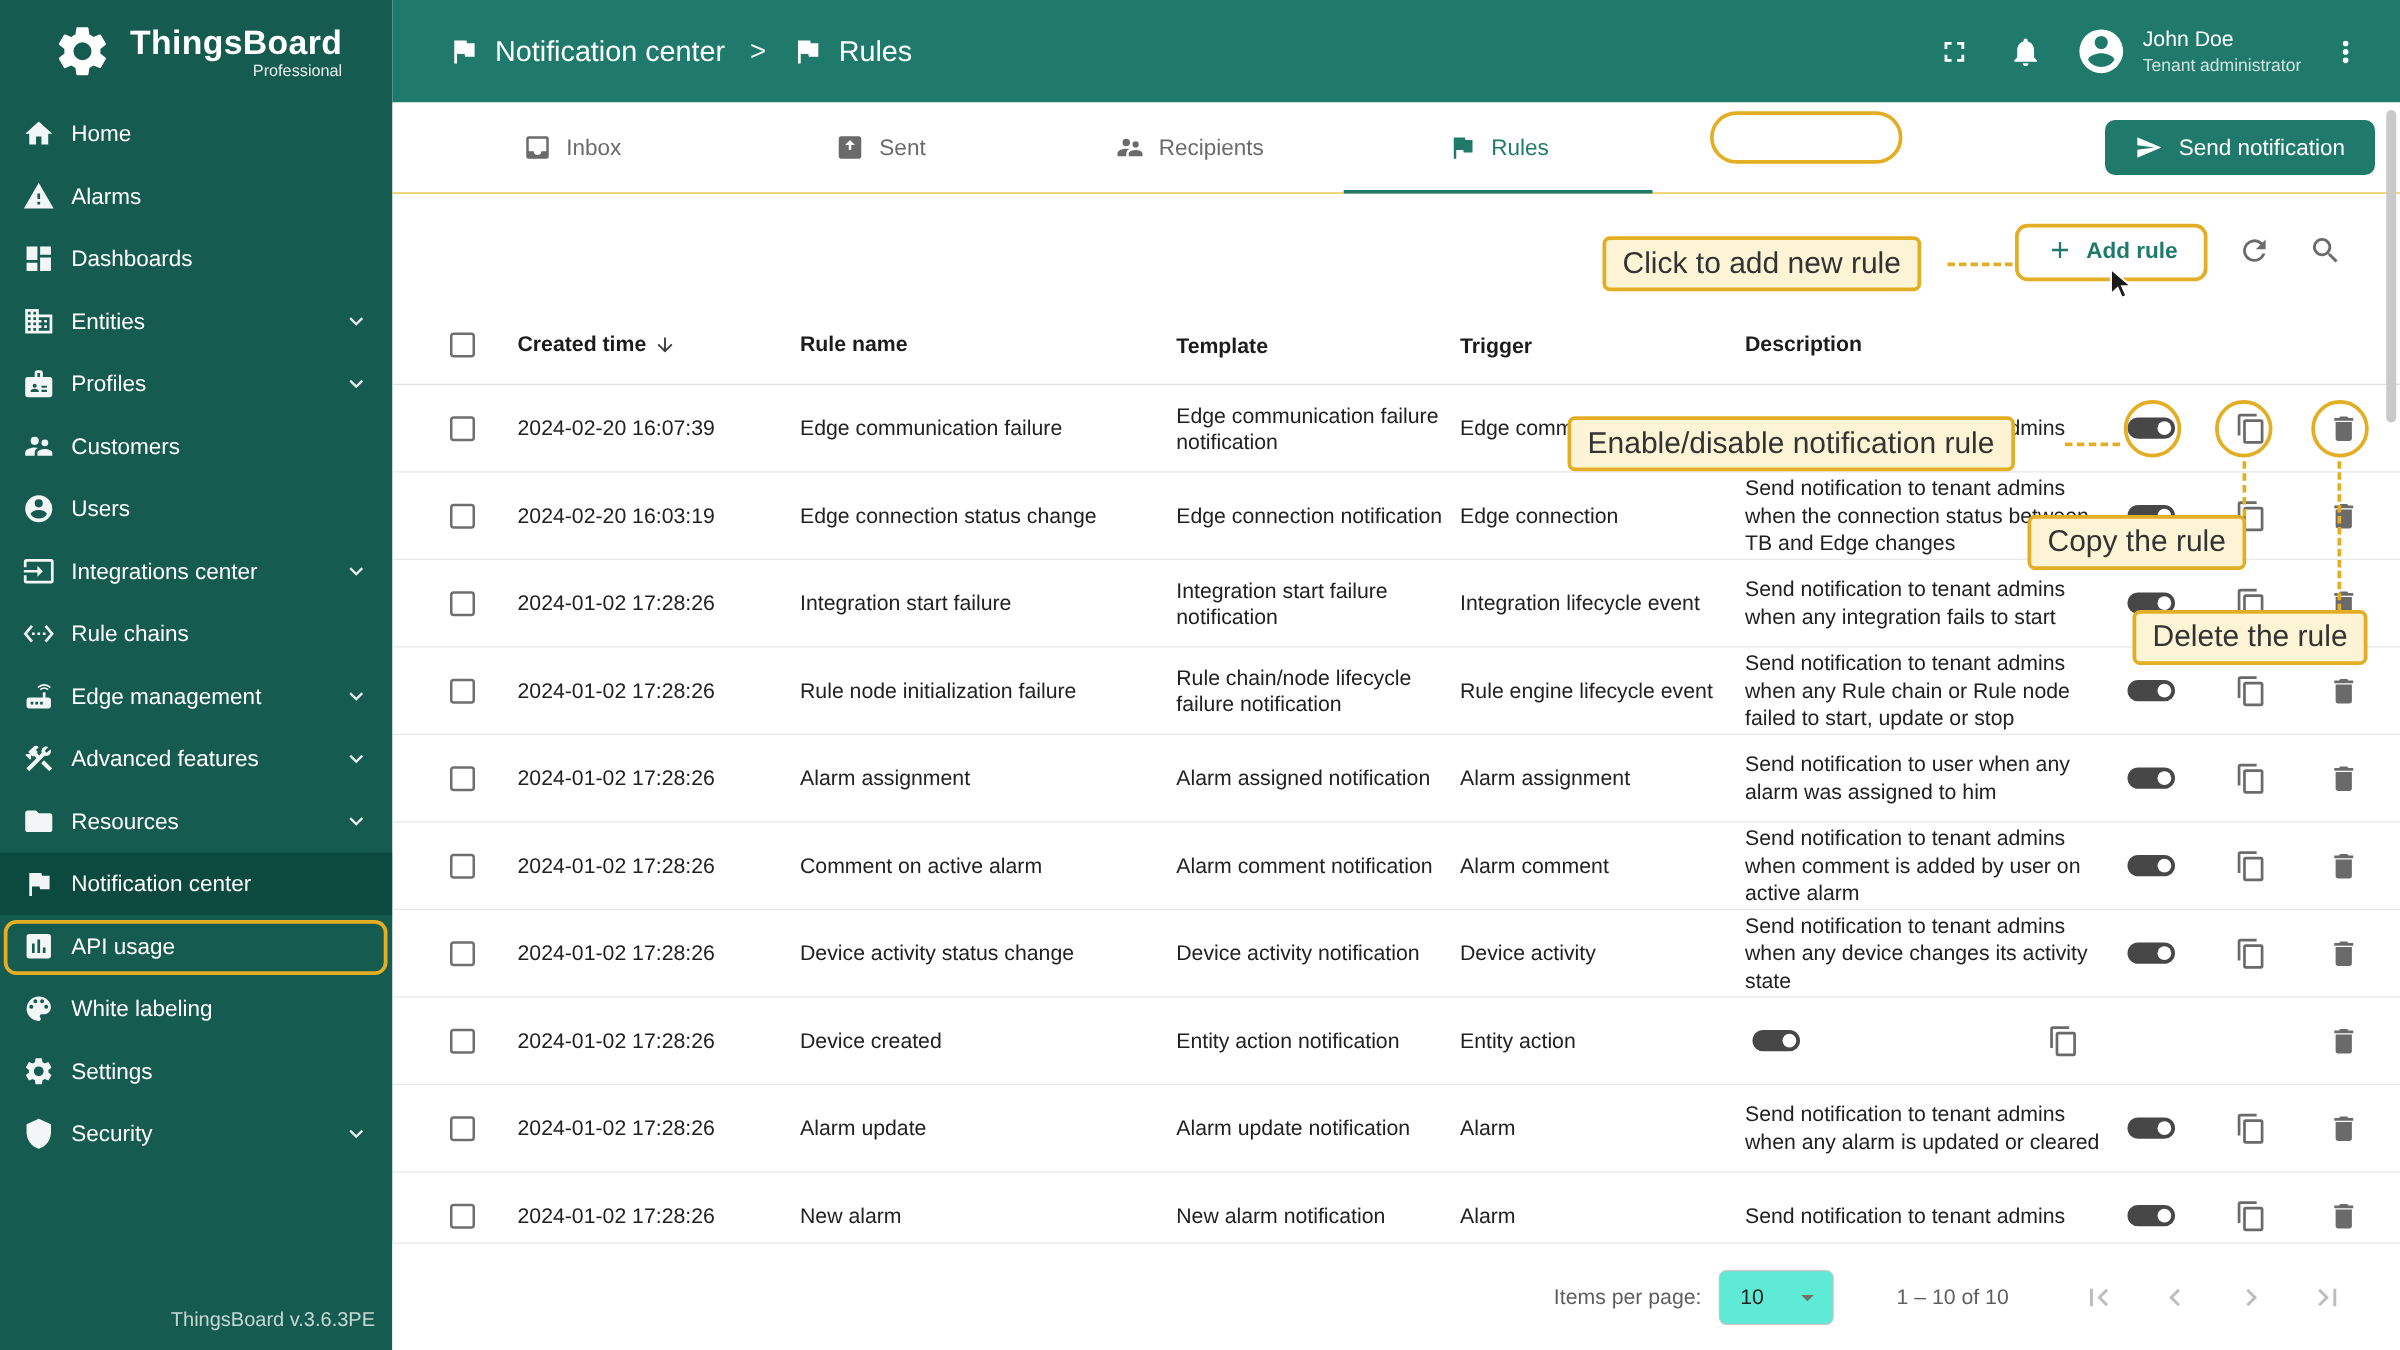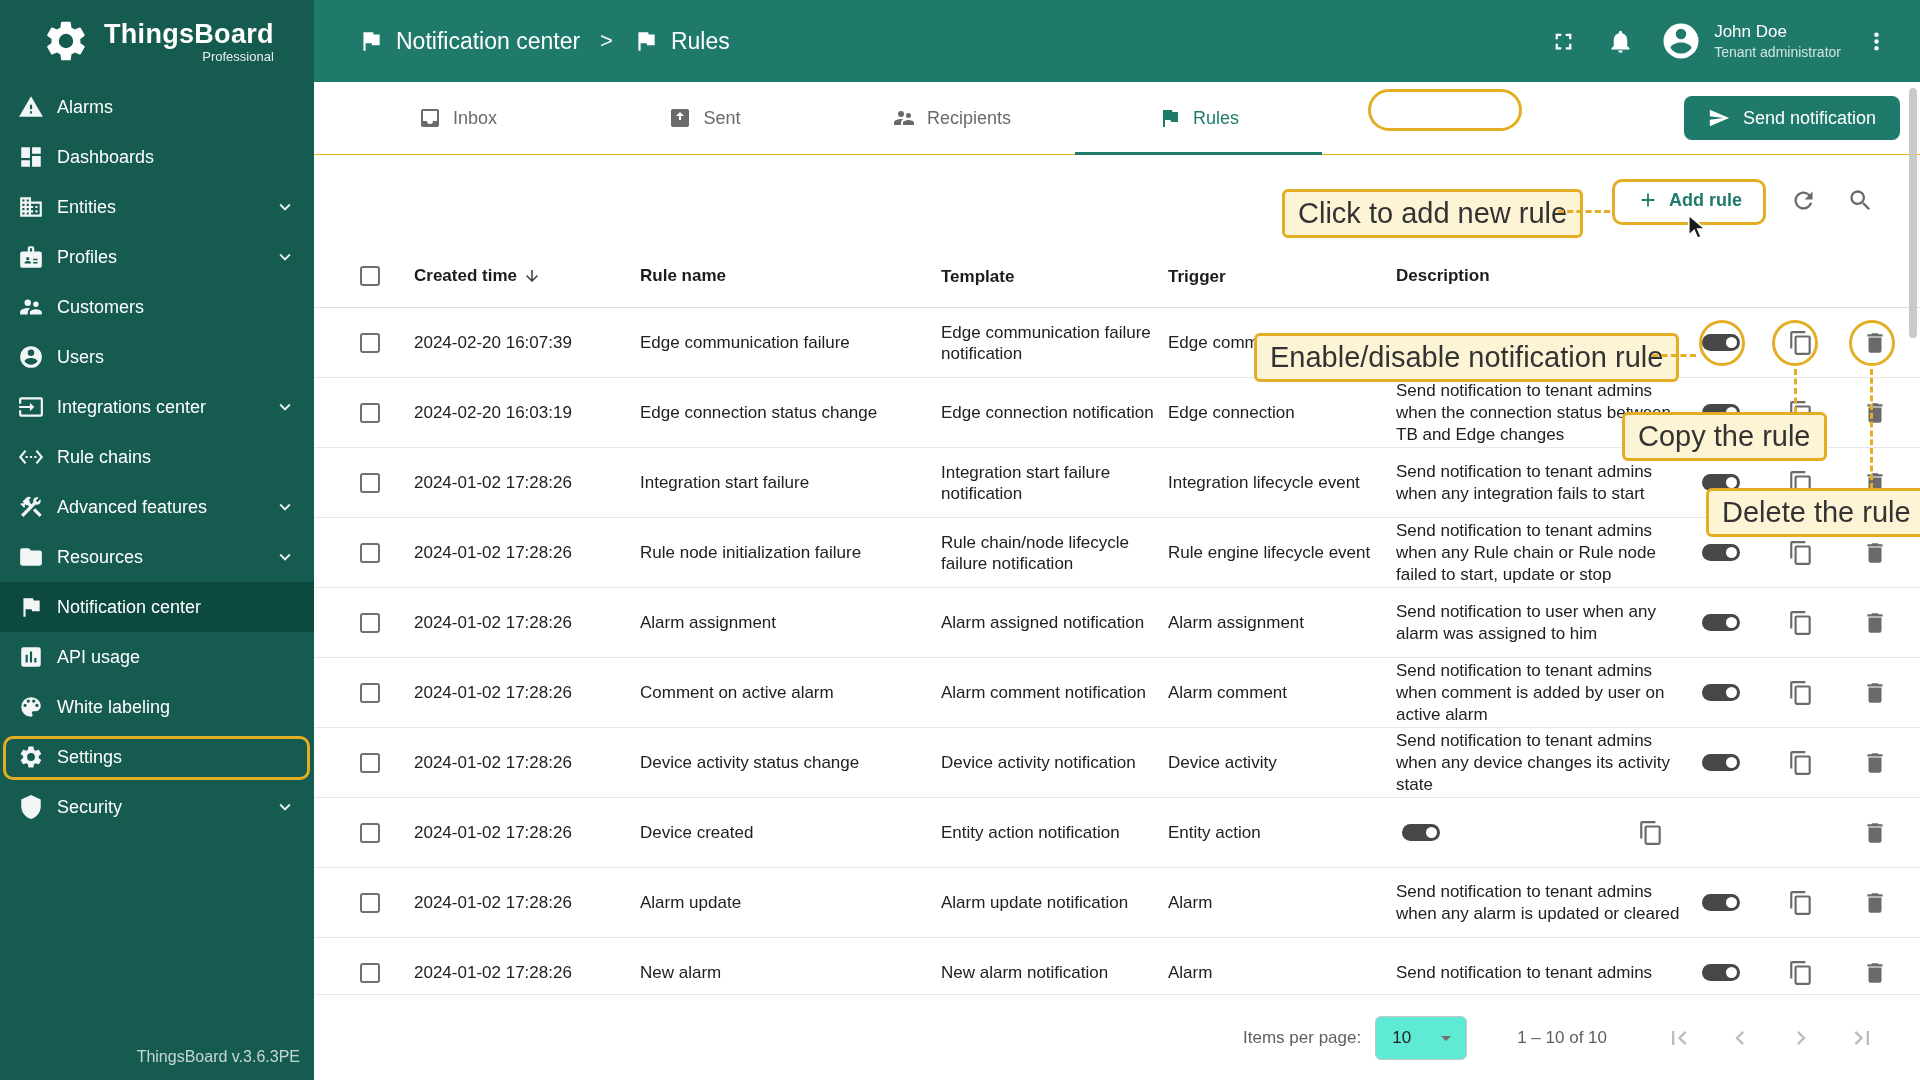--- a/index.html
+++ b/index.html
@@ -78,21 +78,21 @@
   .paginator { height: 86px; flex: none; border-top: 1px solid #e8e8e8; display: flex; align-items: center; justify-content: flex-end; padding-right: 44px; font-size: 17px; color: #5f5f5f; background: #fff; }
   .pp-label { margin-right: 14px; }
   .pp-select { width: 92px; height: 44px; border: 1px solid #c6c6c6; border-radius: 6px; display: flex; align-items: center; justify-content: space-between; padding: 0 8px 0 16px; color: #212121; cursor: pointer; margin-right: 50px; background: #5eead4; }
   .pp-select .ic { width: 24px; height: 24px; color: #6f6f6f; }
   .pp-range { margin-right: 58px; }
   .pg-group { display: flex; align-items: center; gap: 33px; }
   .pg-btn { width: 28px; height: 28px; color: #bdbdbd; cursor: pointer; }
 
   
   .annot { position: absolute; z-index: 40; pointer-events: none; }
-  .callout { background: #FCF4D5; border: 3px solid #E4AE24; border-radius: 6px; padding: 5px 13px; font-size: 29px; color: #333; white-space: nowrap; }
+  .callout { background: #FCF4D5; border: 3px solid #E4AE24; border-radius: 6px; padding: 5px 13px; font-size: 24px; color: #333; white-space: nowrap; }
   .out-rect { border: 3px solid #E4AE24; border-radius: 10px; }
   .out-pill { border: 3px solid #E4AE24; border-radius: 22px; }
   .out-circle { border: 3px solid #E4AE24; border-radius: 50%; width: 46px; height: 46px; }
   .dash-h { border-top: 3px dashed #E4AE24; height: 0; }
   .dash-v { border-left: 3px dashed #E4AE24; width: 0; }
   .scroll-thumb { background: #c9c9c9; border-radius: 5px; }
 </style>
 </head>
 <body>
 
@@ -107,20 +107,28 @@
         </span>
       <span class="brand-col">
         <span class="brand">ThingsBoard</span>
         <span class="brand-sub">Professional</span>
       </span>
     </div>
     <nav class="nav">
       <div class="nav-item">
           <span class="ic nav-ic">
             <svg viewBox="0 0 24 24">
+              <path d="M10 20v-6h4v6h5v-8h3L12 3 2 12h3v8z"></path>
+            </svg>
+          </span>
+          <span class="nav-label">Home</span>
+        </div>
+      <div class="nav-item">
+          <span class="ic nav-ic">
+            <svg viewBox="0 0 24 24">
               <path d="M1 21h22L12 2 1 21zm12-3h-2v-2h2v2zm0-4h-2v-4h2v4z"></path>
             </svg>
           </span>
           <span class="nav-label">Alarms</span>
         </div>
       <div class="nav-item">
           <span class="ic nav-ic">
             <svg viewBox="0 0 24 24">
               <path d="M3 13h8V3H3v10zm0 8h8v-6H3v6zm10 0h8V11h-8v10zm0-18v6h8V3h-8z"></path>
             </svg>
@@ -182,20 +190,33 @@
             </svg>
           </span>
         </div>
       <div class="nav-item">
           <span class="ic nav-ic">
             <svg viewBox="0 0 24 24">
               <path d="M7.77 6.76 6.23 5.48.82 12l5.41 6.52 1.54-1.28L3.42 12l4.35-5.24zM7 13h2v-2H7v2zm10-2h-2v2h2v-2zm-6 2h2v-2h-2v2zm6.77-7.52-1.54 1.28L20.58 12l-4.35 5.24 1.54 1.28L23.18 12l-5.41-6.52z"></path>
             </svg>
           </span>
           <span class="nav-label">Rule chains</span>
+        </div>
+      <div class="nav-item">
+          <span class="ic nav-ic">
+            <svg viewBox="0 0 24 24">
+              <path d="M20.2 5.9 21 5.1A7.9 7.9 0 0 0 16 3a7.9 7.9 0 0 0-5 2.1l.8.8A6.8 6.8 0 0 1 16 4.2a6.8 6.8 0 0 1 4.2 1.7zm-.9.8A5.3 5.3 0 0 0 16 5.3a5.3 5.3 0 0 0-3.3 1.4l.8.8A4.1 4.1 0 0 1 16 6.4a4.1 4.1 0 0 1 2.5 1.1l.8-.8zM19 13h-2V9h-2v4H5a2 2 0 0 0-2 2v4a2 2 0 0 0 2 2h14a2 2 0 0 0 2-2v-4a2 2 0 0 0-2-2zM8 18H6v-2h2v2zm3.5 0h-2v-2h2v2zm3.5 0h-2v-2h2v2z"></path>
+            </svg>
+          </span>
+          <span class="nav-label">Edge management</span>
+          <span class="ic chev">
+            <svg viewBox="0 0 24 24">
+              <path d="M7.41 8.59 12 13.17l4.59-4.58L18 10l-6 6-6-6 1.41-1.41z"></path>
+            </svg>
+          </span>
         </div>
       <div class="nav-item">
           <span class="ic nav-ic">
             <svg viewBox="0 0 24 24">
               <path d="M13.78 15.3l6.01 6.01 2.12-2.12-6.01-6.01zM17.5 10c1.93 0 3.5-1.57 3.5-3.5 0-.58-.16-1.12-.41-1.6l-2.7 2.7-1.49-1.49 2.7-2.7c-.48-.25-1.02-.41-1.6-.41C15.57 3 14 4.57 14 6.5c0 .41.08.8.21 1.16l-1.85 1.85-1.78-1.78.71-.71-1.41-1.41L12 3.49a3 3 0 0 0-4.24 0L4.22 7.03l1.41 1.41H2.81l-.71.71 3.54 3.54.71-.71V9.15l1.41 1.41.71-.71 1.78 1.78-7.41 7.41 2.12 2.12L16.34 9.79c.36.13.75.21 1.16.21z"></path>
             </svg>
           </span>
           <span class="nav-label">Advanced features</span>
           <span class="ic chev">
             <svg viewBox="0 0 24 24">

